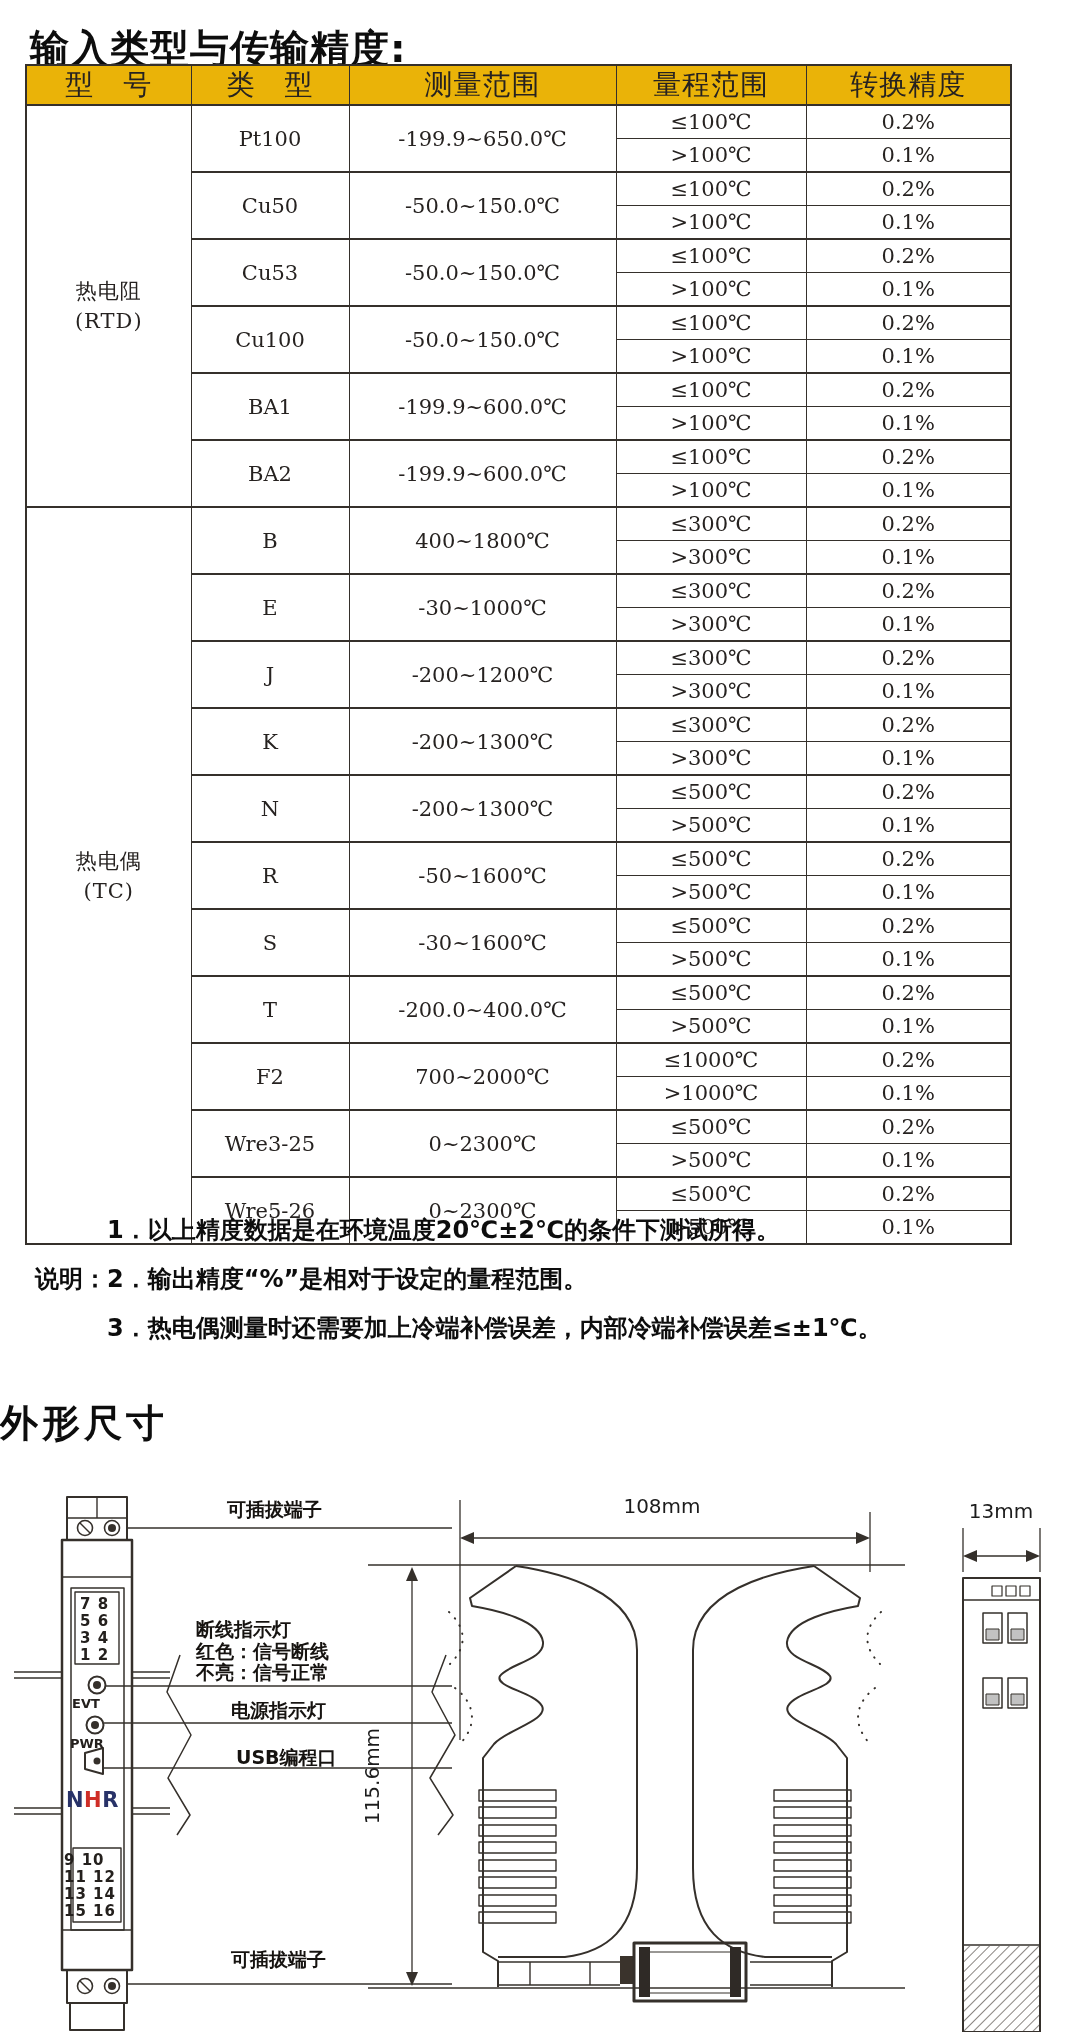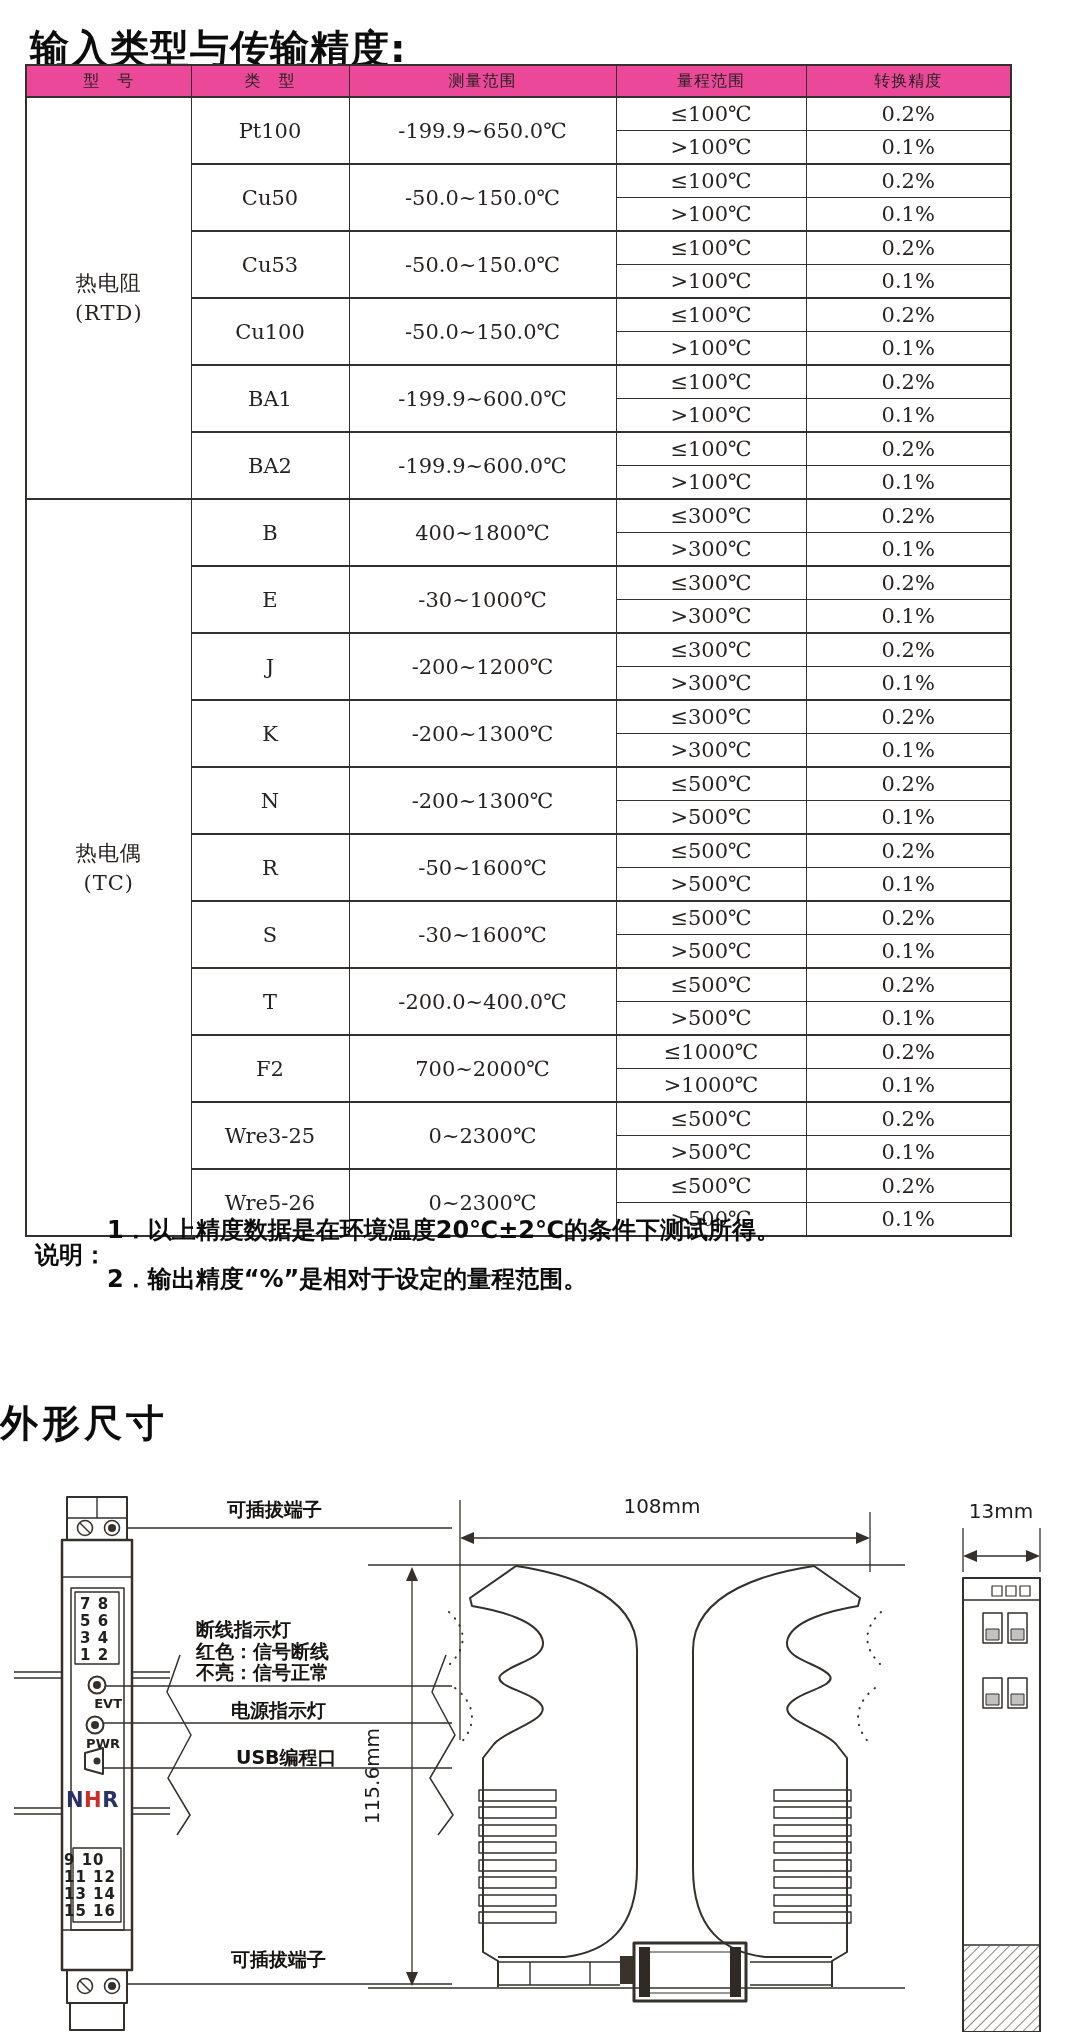--- a/index.html
+++ b/index.html
@@ -21,21 +21,21 @@
   .spec-table{
     position:absolute;left:25px;top:64px;width:985px;
     border-collapse:collapse;table-layout:fixed;
     font-family:"DejaVu Serif","Liberation Serif",serif;color:#262220;
     border:2.5px solid #35302b;
   }
   .spec-table th,.spec-table td{
     border:1.5px solid #35302b;text-align:center;vertical-align:middle;padding:0;
   }
   .spec-table th{
-    height:30px;background:#ec4899;font-size:16px;font-weight:normal;letter-spacing:1px;
+    height:30px;background:#eab308;font-size:28px;font-weight:normal;letter-spacing:1px;
   }
   .spec-table td{height:32px;font-size:21px;}
   .spec-table tr.type-start td{border-top:2.5px solid #35302b;}
   .model-cell{font-size:22px;white-space:pre-line;line-height:30px;letter-spacing:1px;}
   
   .notes{
     position:absolute;left:35px;top:1206px;display:flex;align-items:center;
     font-size:24px;font-weight:bold;color:#0d0d0d;
   }
   .notes .notes-label{line-height:49px;white-space:nowrap;}
@@ -50,21 +50,21 @@
     font-family:"DejaVu Sans","Liberation Sans",sans-serif;
   }
   .dim-108{left:622px;top:1494px;width:80px;}
   .dim-13{left:961px;top:1499px;width:80px;}
   .dim-115{left:312px;top:1764px;width:120px;transform:rotate(-90deg);}
   .terminals{
     position:absolute;font-size:15px;font-weight:bold;color:#24201d;
     line-height:17px;white-space:pre-line;letter-spacing:1px;
   }
   .led-label{
-    position:absolute;width:50px;text-align:right;font-size:13px;font-weight:bold;color:#24201d;
+    position:absolute;width:50px;text-align:left;font-size:13px;font-weight:bold;color:#24201d;
   }
   .logo{position:absolute;left:66px;top:1788px;width:62px;text-align:left;
     font-size:21px;font-weight:bold;letter-spacing:0.5px;}
   .logo .navy{color:#283268;}
   .logo .red{color:#cf2e27;}
   #drawing-svg{position:absolute;left:0;top:1440px;}
 </style>
 </head>
 <body>
 
@@ -263,20 +263,21 @@
         <td>0.1%</td>
       </tr>
     </tbody>
 </table>
 
 <div class="notes">
   <span class="notes-label">说明：</span>
   <div>
     <div class="note-item">1．以上精度数据是在环境温度20℃±2℃的条件下测试所得。</div>
     <div class="note-item">2．输出精度“%”是相对于设定的量程范围。</div>
+    <div class="note-item">3．热电偶测量时还需要加上冷端补偿误差，内部冷端补偿误差≤±1℃。</div>
   </div>
 </div>
 
 <div class="section-title">外形尺寸</div>
 
 <svg id="drawing-svg" width="1080" height="592" viewBox="0 0 1080 592">
   <defs>
     <pattern id="hatch" patternUnits="userSpaceOnUse" width="7" height="7" patternTransform="rotate(45)">
       <rect width="7" height="7" fill="#ffffff"></rect>
       <line x1="0" y1="0" x2="0" y2="7" stroke="#3a332c" stroke-width="1.2"></line>

